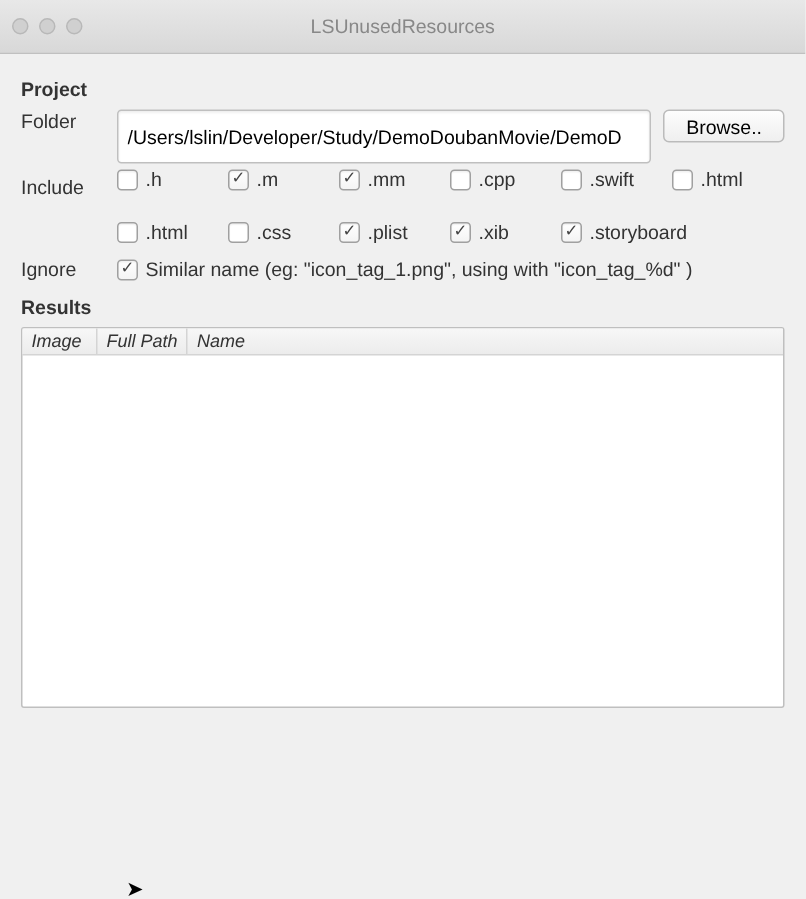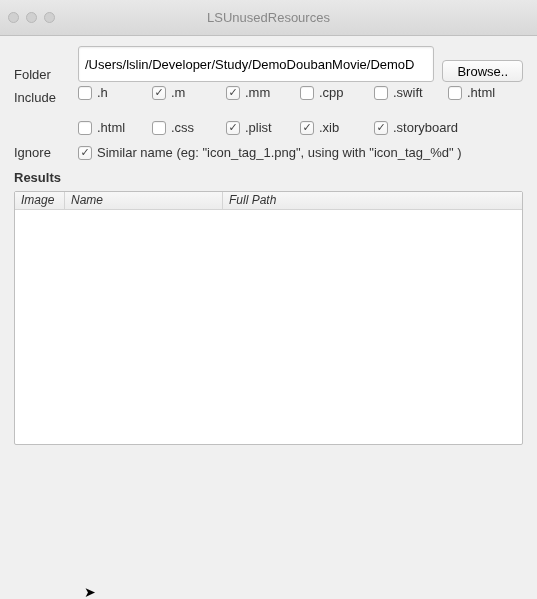--- a/index.html
+++ b/index.html
@@ -29,21 +29,21 @@
     .window-title {
       position: absolute; left: 0; right: 0; text-align: center;
       font-size: 13px; color: #888; pointer-events: none;
     }
     .content { padding: 10px 14px; }
     .section-heading {
       font-weight: bold; font-size: 13px; color: #333;
       margin-top: 10px; margin-bottom: 6px;
     }
     .section-heading:first-child { margin-top: 6px; }
-    .row { display: flex; align-items: flex-end; margin-bottom: 8px; }
+    .row { display: flex; align-items: flex-start; margin-bottom: 8px; }
     .row-label { width: 64px; font-size: 13px; color: #333; }
     .text-input {
       flex: 1; height: 36px; font-size: 13px;
       border: 1px solid #bfbfbf; border-radius: 3px;
       background: #fff; padding: 2px 6px; box-shadow: inset 0 1px 2px rgba(0,0,0,0.08);
       overflow: hidden; white-space: nowrap; text-overflow: clip;
     }
     .btn {
       height: 22px; font-size: 13px; padding: 0 14px;
       background: linear-gradient(#fdfdfd, #efefef);
@@ -88,20 +88,21 @@
   <div class="traffic-lights">
     <div class="traffic-light"></div>
     <div class="traffic-light"></div>
     <div class="traffic-light"></div>
   </div>
   <div class="window-title">LSUnusedResources</div>
 </div>
 
 <div class="content">
 
+  <div class="section-heading">Project</div>
   <div class="row">
     <div class="row-label">Folder</div>
     <input class="text-input" value="/Users/lslin/Developer/Study/DemoDoubanMovie/DemoD" style="">
     <button class="btn">Browse..</button>
   </div>
 
 
   <div class="row" style="align-items:flex-start;">
     <div class="row-label">Include</div>
   </div>
@@ -170,21 +171,21 @@
           <span class="checkmark">✓</span>
         </div>
       <span class="cb-label">Similar name (eg: "icon_tag_1.png", using with "icon_tag_%d" )</span>
     </div>
   </div>
 
   <div class="section-heading">Results</div>
   <div class="table-wrap">
     <div class="thead">
       <div class="th th-image">Image</div>
+      <div class="th">Full Path</div>
       <div class="th th-name">Name</div>
-      <div class="th">Full Path</div>
     </div>
     <div class="tbody"></div>
   </div>
 
 </div>
 
 <div class="cursor-arrow">➤</div>
 
 </body></html>

